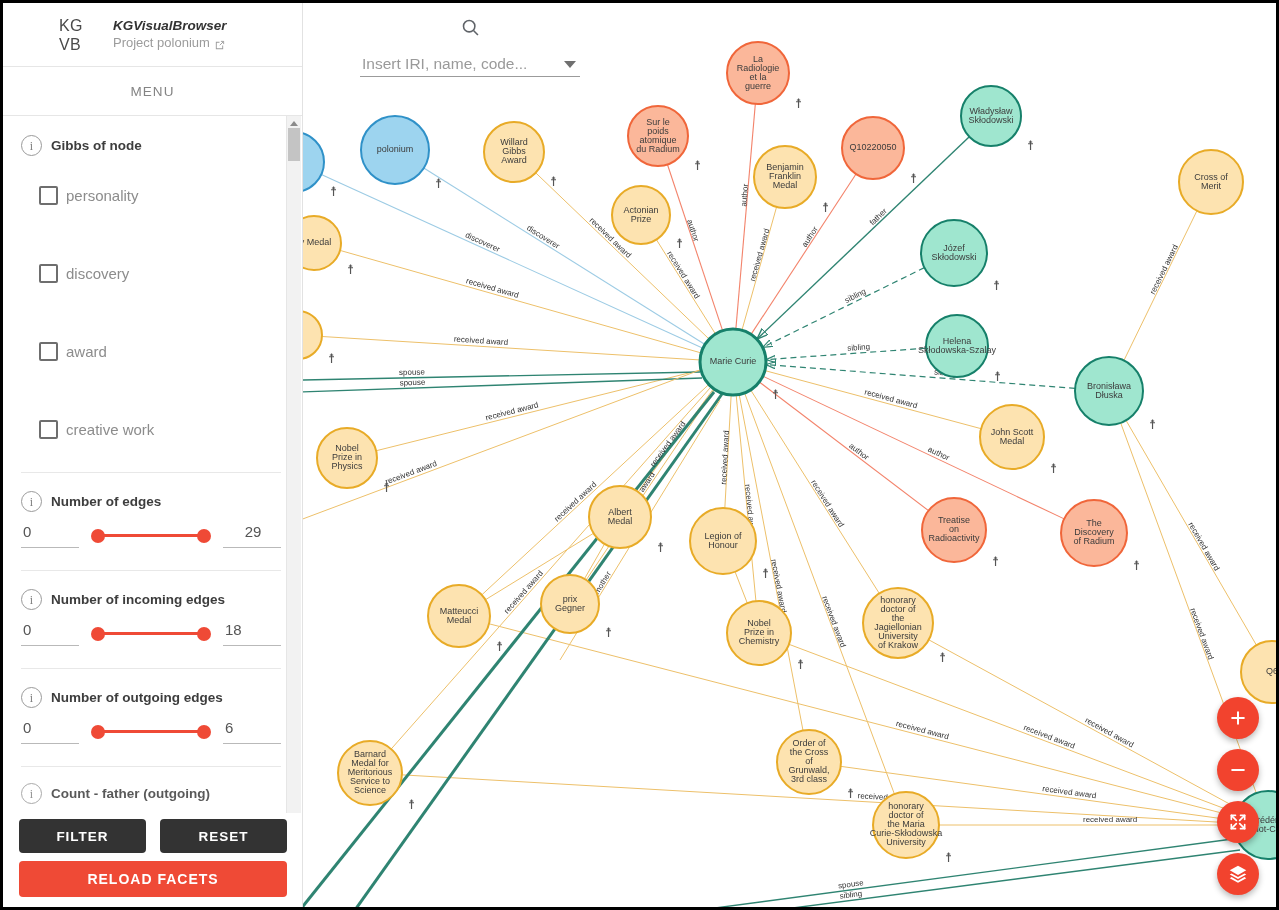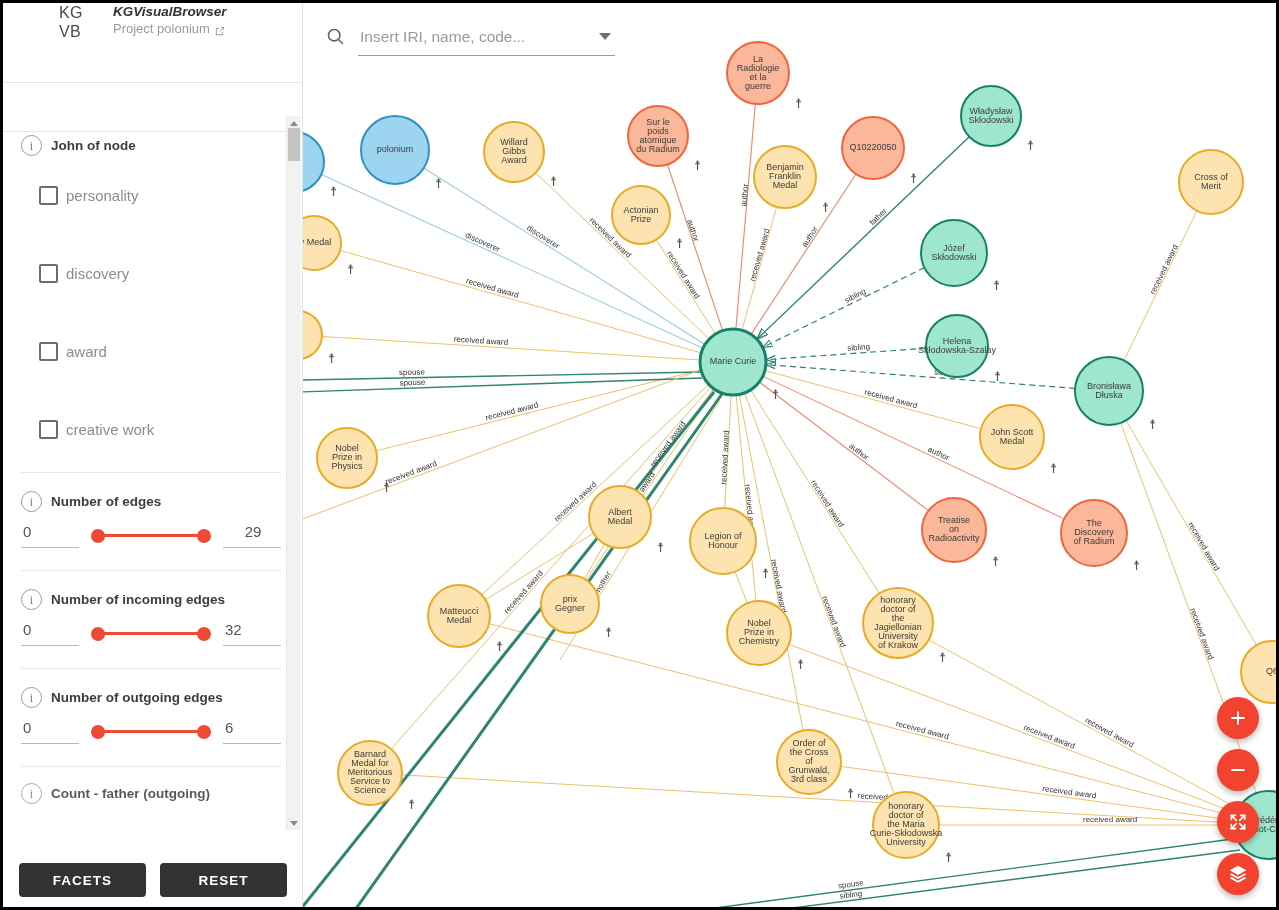--- a/index.html
+++ b/index.html
@@ -25,22 +25,22 @@
     width: 300px;
     height: 904px;
     background: #fff;
     flex: 0 0 300px;
     box-sizing: border-box;
     border-right: 1px solid #e2e2e2;
     overflow: hidden;
   }
   .brand {
     display: flex;
-    align-items: flex-start;
-    height: 80px;
+    align-items: center;
+    height: 64px;
     padding: 0 0 0 56px;
     box-sizing: border-box;
     border-bottom: 1px solid #e6e6e6;
   }
   .brand-logo {
     font-size: 16px;
     line-height: 19px;
     color: #4a4a4a;
     letter-spacing: .4px;
     width: 44px;
@@ -273,20 +273,21 @@
 
   .searchbar {
     position: absolute;
     left: 22px; top: 14px;
     width: 290px;
     height: 42px;
     display: flex;
     align-items: center;
     gap: 12px;
     z-index: 40;
+    flex-direction: column;
   }
   .search-input-wrap {
     flex: 1;
     border-bottom: 1px solid #9b9b9b;
     display: flex;
     align-items: center;
     height: 32px;
     padding-bottom: 2px;
   }
   .search-input {
@@ -372,28 +373,29 @@
                 <path d="M2 2h4v1H3v6h6V6h1v4H2z" fill="#9b9b9b"></path>
                 <path d="M7.5 1.5H10.5V4.5" fill="none" stroke="#9b9b9b" stroke-width="1"></path>
                 <path d="M10.3 1.7L6.3 5.7" stroke="#9b9b9b" stroke-width="1"></path>
               </svg>
           </span>
         </div>
       </div>
     </div>
 
     <div class="tabs">
+      <div class="tab">MENU</div>
     </div>
 
     <div class="facet-scroll">
       <div class="facet-inner">
 
         <div class="facet-head">
           <span class="info-i">i</span>
-          <span class="facet-title">John of node</span>
+          <span class="facet-title">Gibbs of node</span>
         </div>
 
         <div class="chk-row">
           <span class="chk"></span>
           <span class="chk-label">personality</span>
         </div>
         <div class="chk-row">
           <span class="chk"></span>
           <span class="chk-label">discovery</span>
         </div>
@@ -430,21 +432,21 @@
             <span class="info-i">i</span>
             <span class="facet-title">Number of incoming edges</span>
           </div>
           <div class="slider-row">
             <div class="num-field">0</div>
             <div class="slider-track-wrap">
               <div class="slider-line"></div>
               <div class="slider-knob left"></div>
               <div class="slider-knob right"></div>
             </div>
-            <div class="num-field" style="text-align:left">32</div>
+            <div class="num-field" style="text-align:left">18</div>
           </div>
           <div class="slider-sep"></div>
         </div>
 
         <div class="slider-block">
           <div class="facet-head" style="padding-top:4px">
             <span class="info-i">i</span>
             <span class="facet-title">Number of outgoing edges</span>
           </div>
           <div class="slider-row">
@@ -472,23 +474,24 @@
           <i></i>
         </div>
       <div class="sb-thumb"></div>
       <div class="sb-arrow down">
           <i></i>
         </div>
     </div>
 
     <div class="sidebar-actions">
       <div class="btn-row">
-        <button class="btn">FACETS</button>
+        <button class="btn">FILTER</button>
         <button class="btn">RESET</button>
       </div>
+      <button class="btn-reload">RELOAD FACETS</button>
     </div>
   </div>
 
   <div id="graph">
 
     <svg id="graph-svg" width="976" height="904" viewBox="0 0 976 904">
       <defs>
         <marker id="arr-person" markerWidth="9" markerHeight="9" refX="8" refY="3" orient="auto">
           <path d="M0,0 L8,3 L0,6 z" fill="none" stroke="#2f8472" stroke-width="1"></path>
         </marker>

